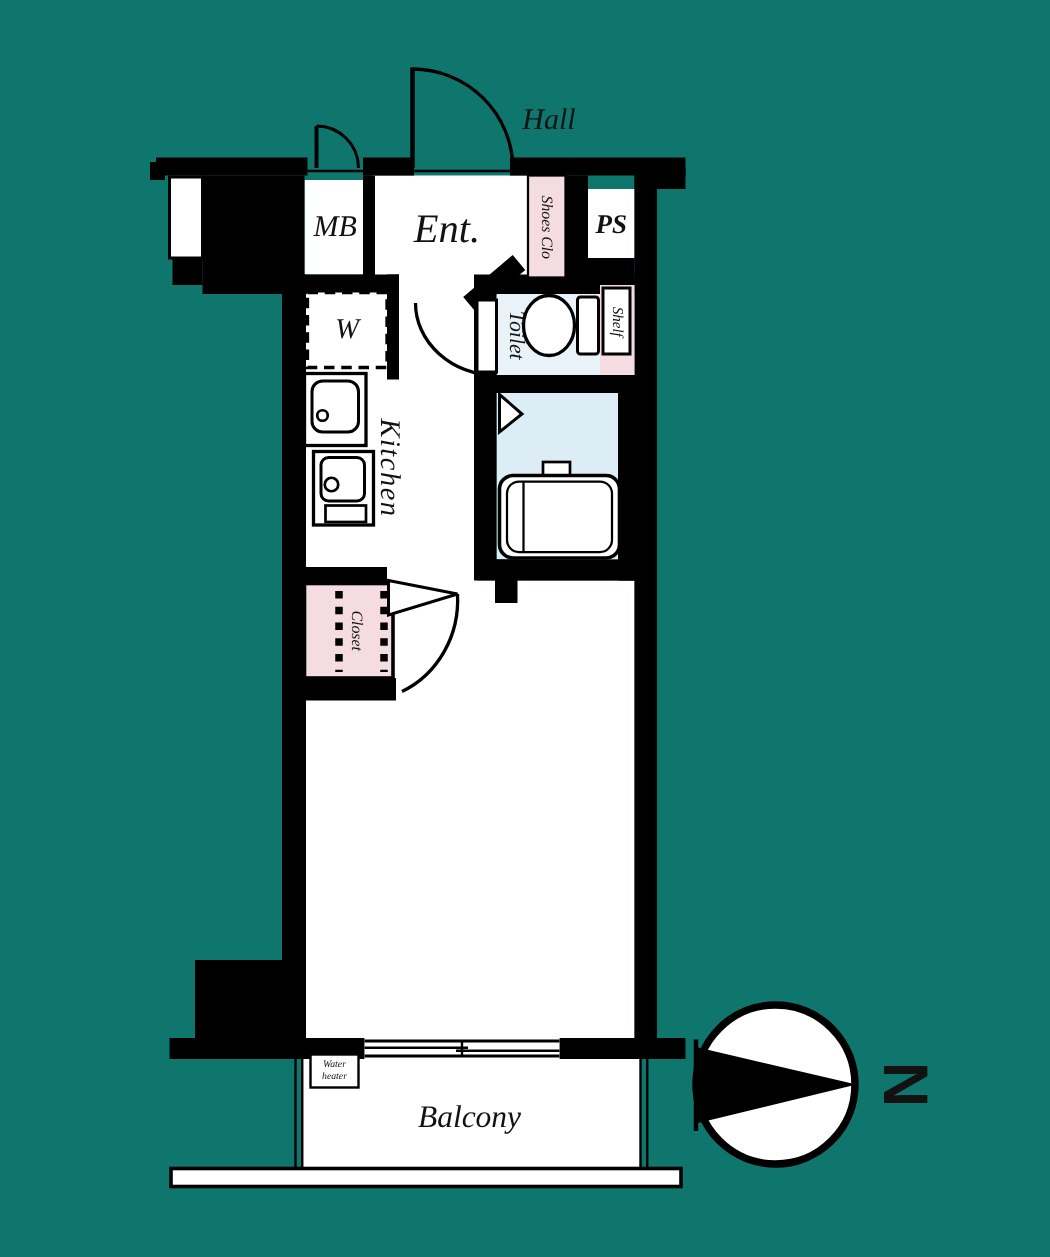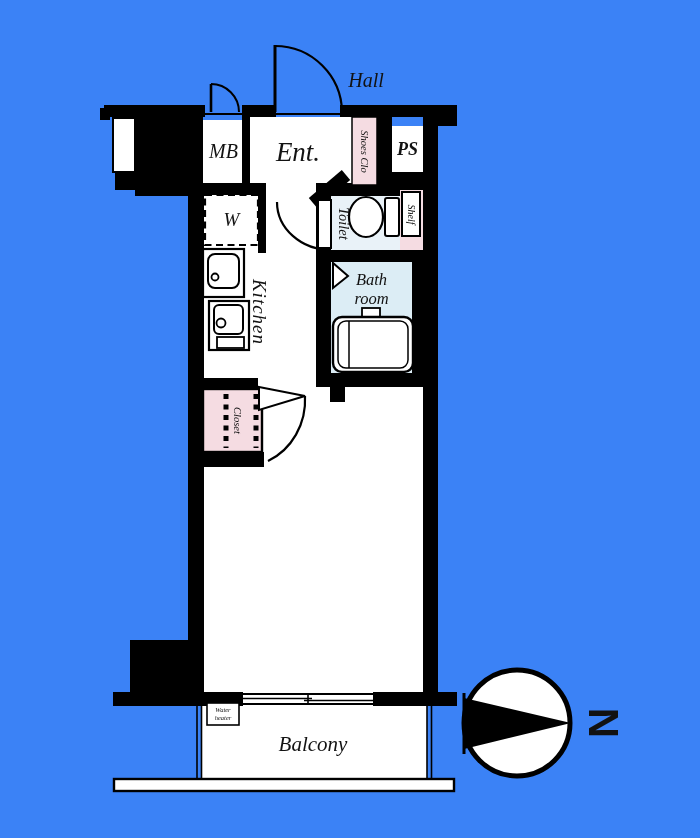--- a/index.html
+++ b/index.html
@@ -1,16 +1,16 @@
 <!DOCTYPE html>
 <html><head>
 <meta charset="utf-8">
 <style>
   html,body{margin:0;padding:0;background:#fff;}
-  #stage{position:relative;width:700px;height:838px;background:#3b82f6;overflow:hidden;
+  #stage{position:relative;width:700px;height:838px;background:#0f766e;overflow:hidden;
          font-family:"Liberation Serif",serif;}
   #plan-svg{position:absolute;left:0;top:0;z-index:1;}
   .lbl{position:absolute;z-index:10;display:flex;align-items:center;justify-content:center;
        text-align:center;font-style:italic;color:#121212;pointer-events:none;}
   .vert span{transform:rotate(90deg);white-space:nowrap;display:block;}
   .two-line span{display:block;line-height:1.15;}
   #watermark{position:absolute;z-index:20;left:78px;top:300px;width:390px;
              font-family:"Liberation Sans",sans-serif;font-weight:bold;font-style:normal;
              font-size:82px;color:#ffffff;white-space:nowrap;letter-spacing:1px;z-index:20;}
   #compass-n{font-family:"Liberation Sans",sans-serif;font-style:normal;font-weight:bold;
@@ -152,26 +152,20 @@
   <div class="lbl" style="left:392px;top:128px;width:31px;height:42px;font-size:18px;font-weight:bold;">PS</div>
 
   <div class="lbl vert" style="left:330px;top:195px;width:26px;height:56px;font-size:14.5px;">
     <span>Toilet</span>
   </div>
 
   <div class="lbl vert" style="left:402px;top:192px;width:18px;height:44px;font-size:10px;">
     <span>Shelf</span>
   </div>
 
-  <div class="lbl two-line" style="left:331px;top:268px;width:81px;height:44px;font-size:16.5px;">
-    <div>
-      <span>Bath</span>
-      <span>room</span>
-    </div>
-  </div>
 
   <div class="lbl" style="left:205px;top:195px;width:53px;height:50px;font-size:19px;">W</div>
 
   <div class="lbl vert" style="left:247px;top:248px;width:24px;height:128px;font-size:19px;letter-spacing:1px;">
     <span>Kitchen</span>
   </div>
 
   <div class="lbl vert" style="left:227px;top:393px;width:20px;height:55px;font-size:10.5px;">
     <span>Closet</span>
   </div>

